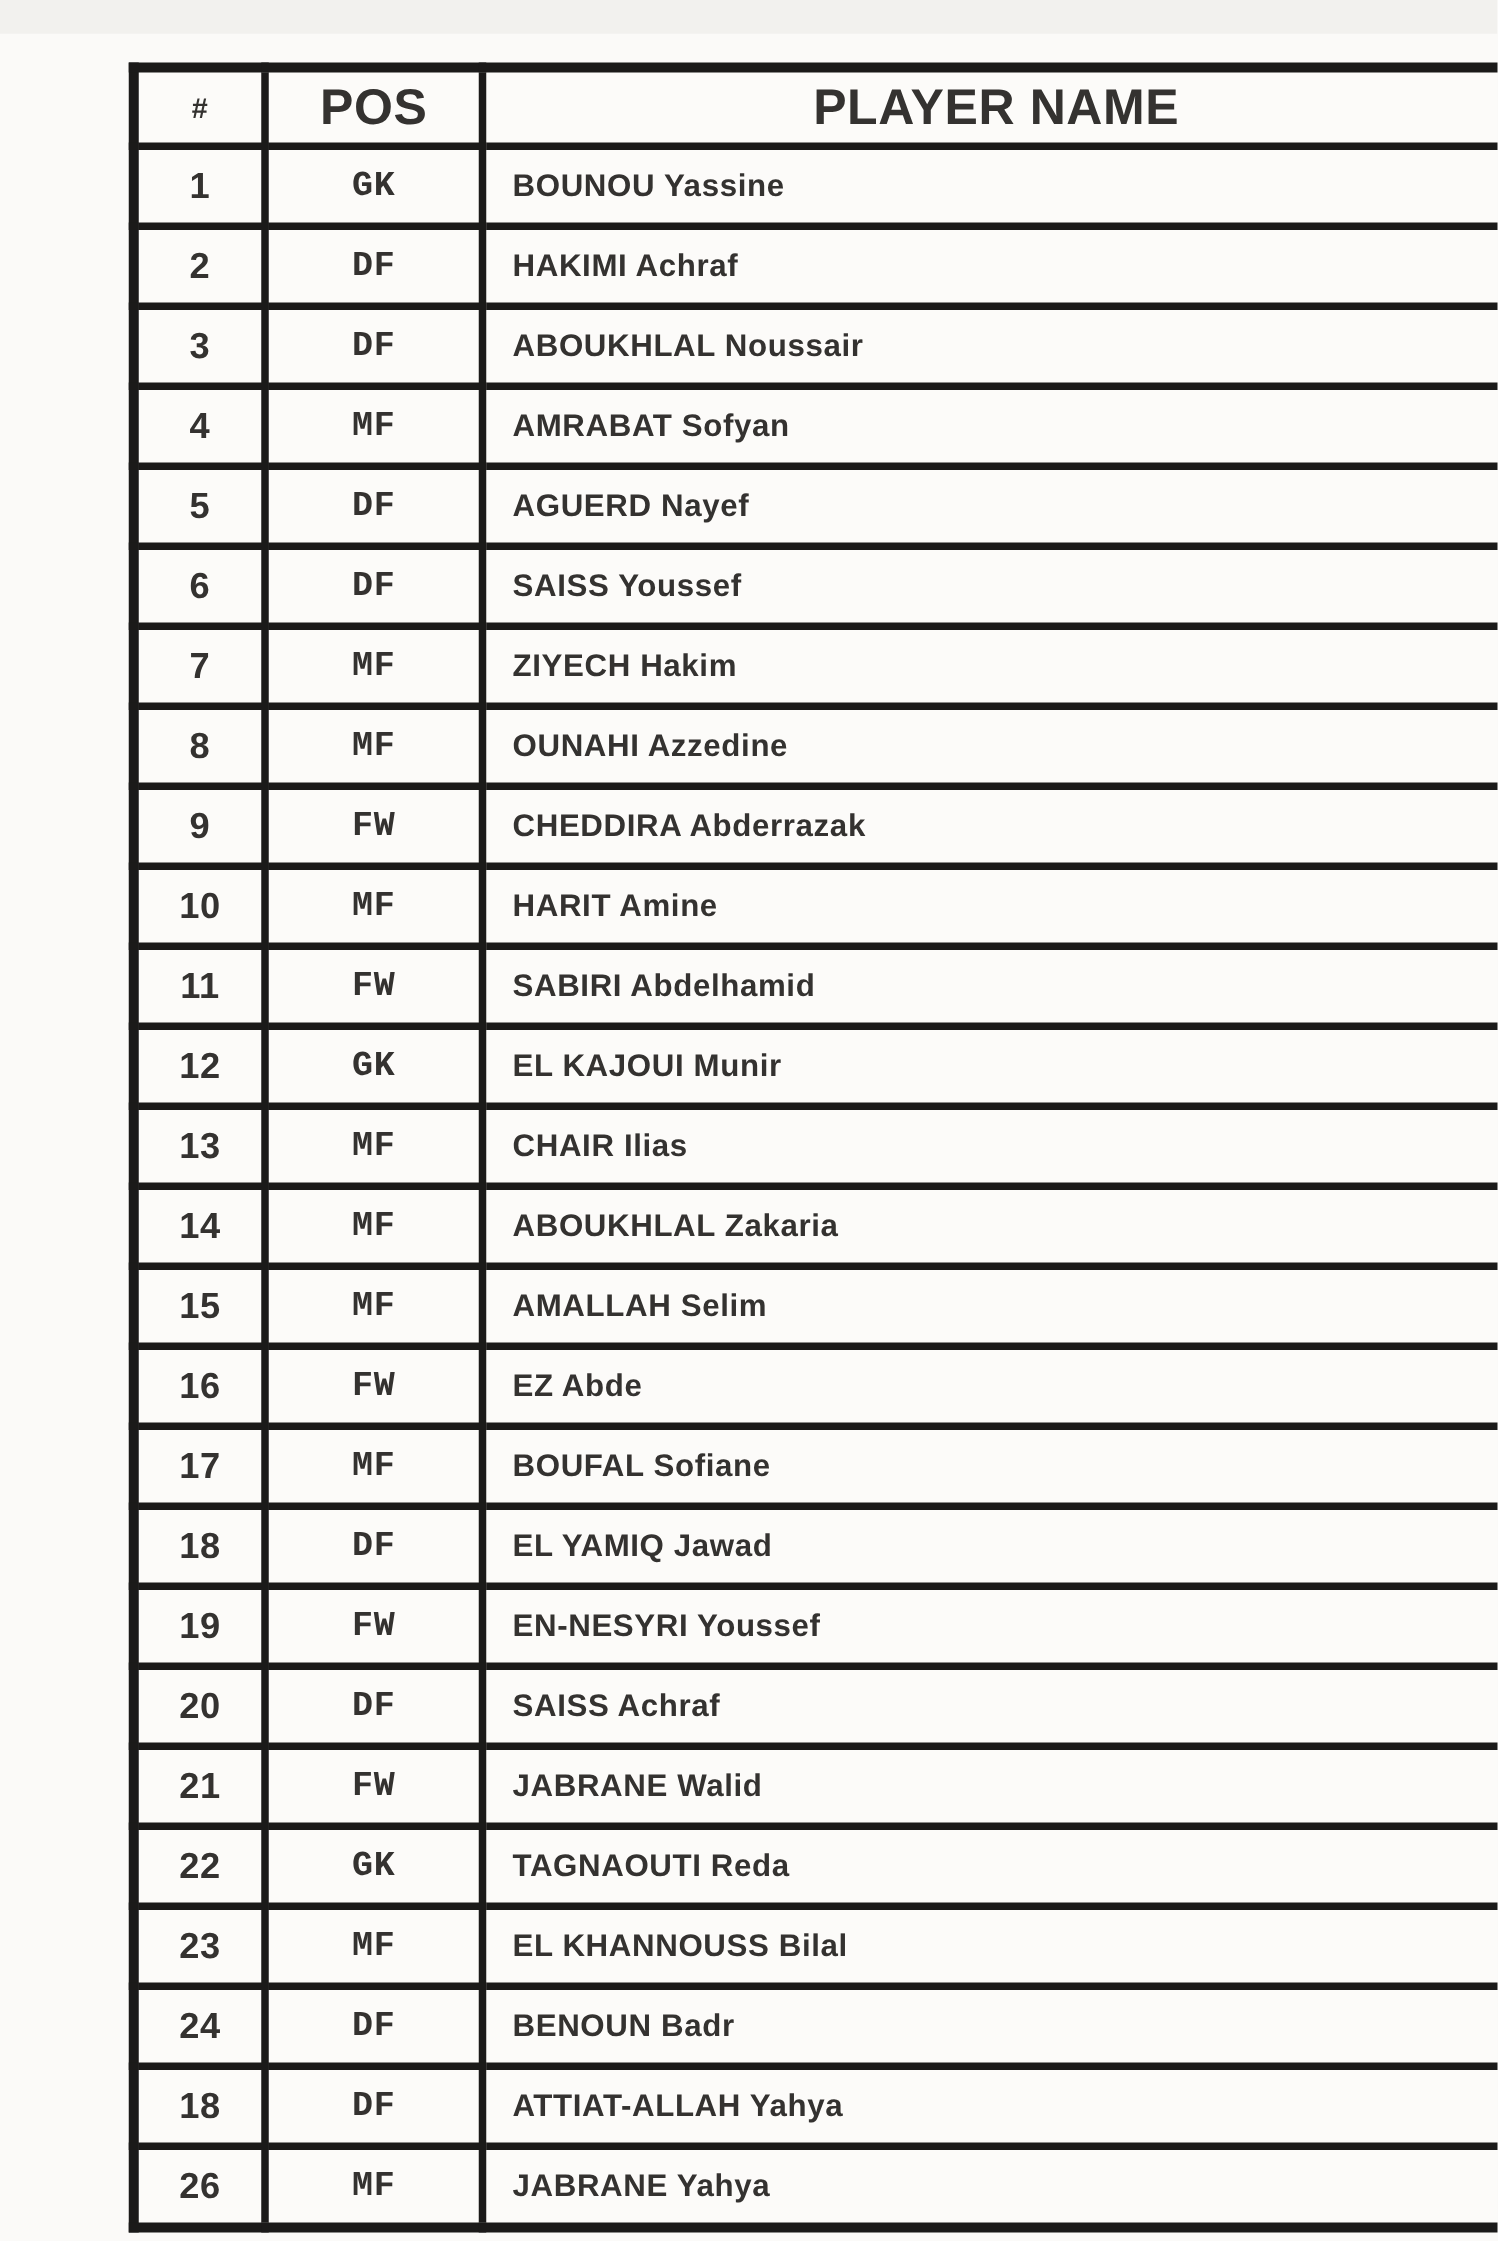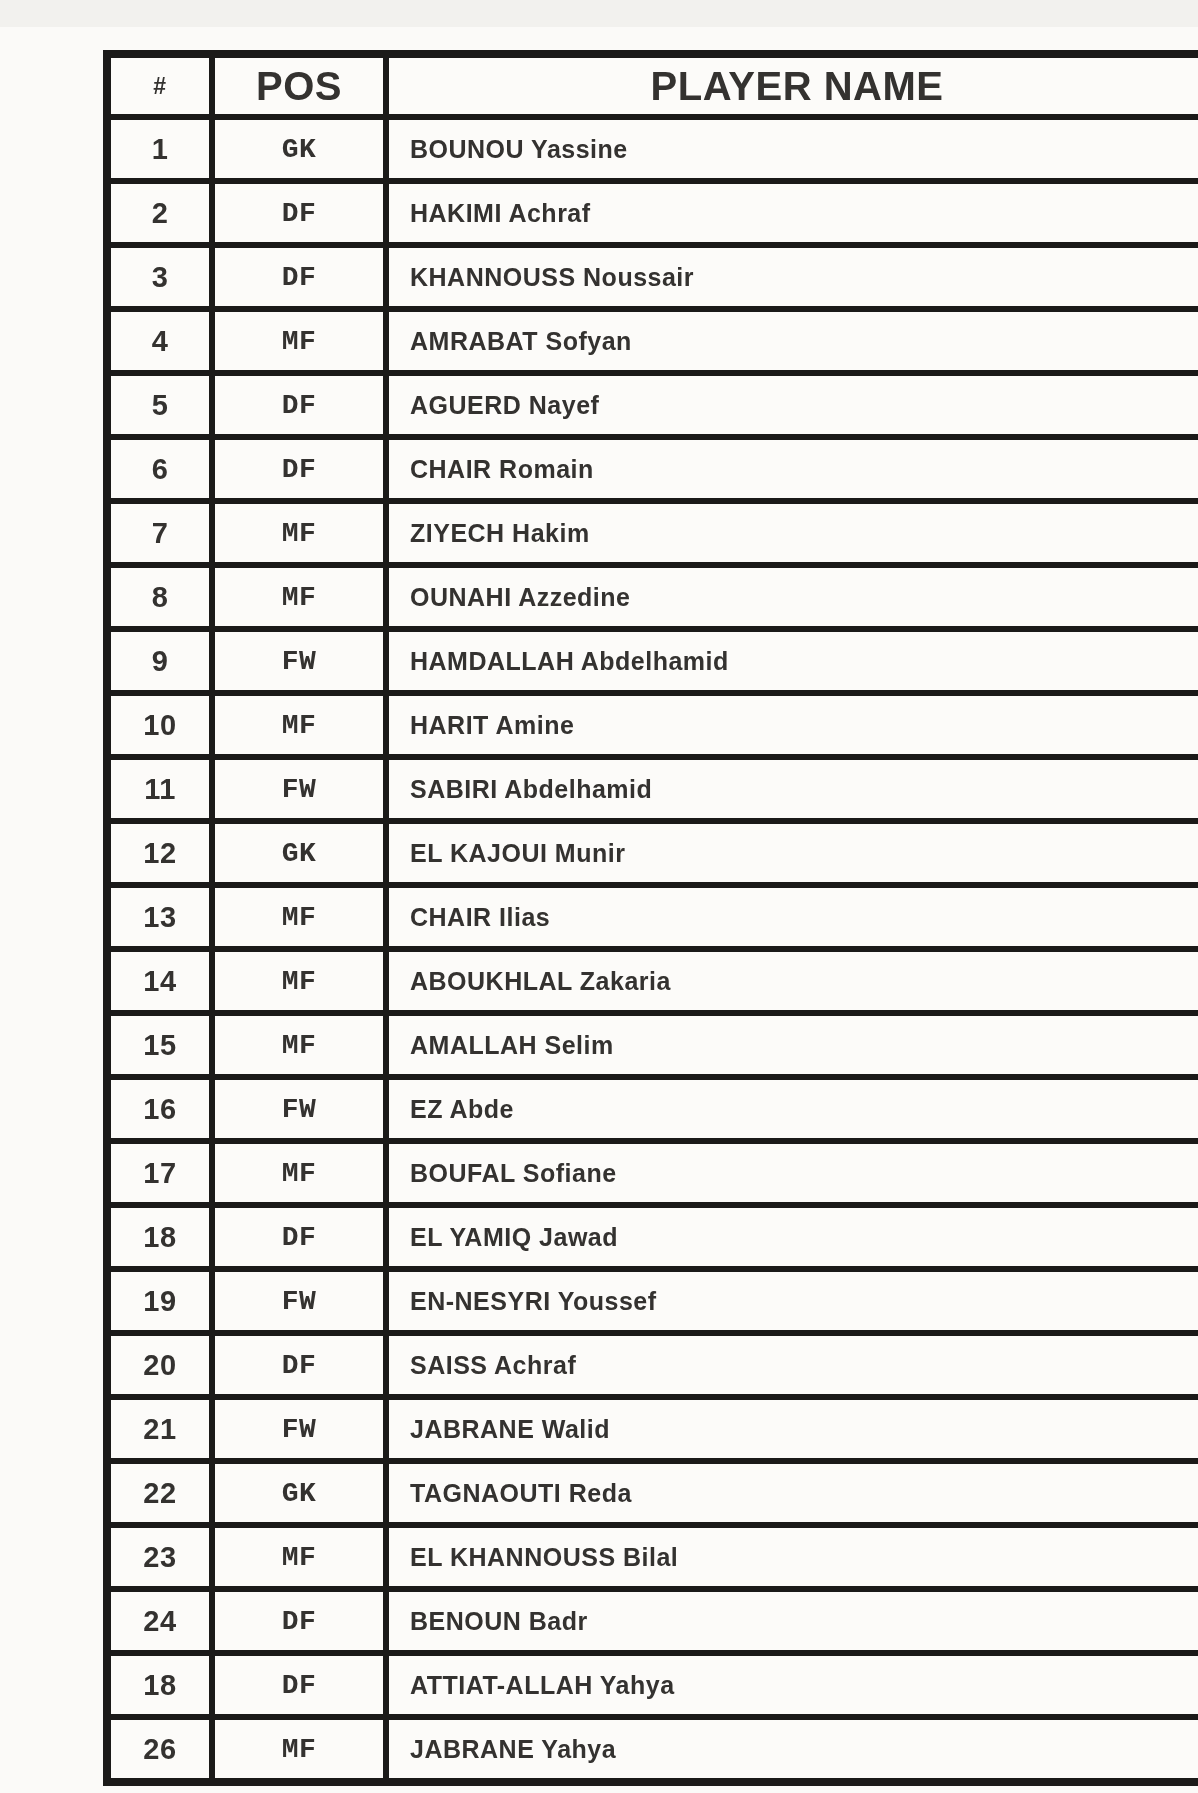--- a/index.html
+++ b/index.html
@@ -71,57 +71,57 @@
 
   <tr class="player-row">
     <td class="c-num"><span class="txt">2</span></td>
     <td class="c-pos"><span class="txt">DF</span></td>
     <td class="c-name"><span class="txt">HAKIMI Achraf</span></td>
   </tr>
 
   <tr class="player-row">
     <td class="c-num"><span class="txt">3</span></td>
     <td class="c-pos"><span class="txt">DF</span></td>
-    <td class="c-name"><span class="txt">KHANNOUSS Noussair</span></td>
+    <td class="c-name"><span class="txt">ABOUKHLAL Noussair</span></td>
   </tr>
 
   <tr class="player-row">
     <td class="c-num"><span class="txt">4</span></td>
     <td class="c-pos"><span class="txt">MF</span></td>
     <td class="c-name"><span class="txt">AMRABAT Sofyan</span></td>
   </tr>
 
   <tr class="player-row">
     <td class="c-num"><span class="txt">5</span></td>
     <td class="c-pos"><span class="txt">DF</span></td>
     <td class="c-name"><span class="txt">AGUERD Nayef</span></td>
   </tr>
 
   <tr class="player-row">
     <td class="c-num"><span class="txt">6</span></td>
     <td class="c-pos"><span class="txt">DF</span></td>
-    <td class="c-name"><span class="txt">CHAIR Romain</span></td>
+    <td class="c-name"><span class="txt">SAISS Youssef</span></td>
   </tr>
 
   <tr class="player-row">
     <td class="c-num"><span class="txt">7</span></td>
     <td class="c-pos"><span class="txt">MF</span></td>
     <td class="c-name"><span class="txt">ZIYECH Hakim</span></td>
   </tr>
 
   <tr class="player-row">
     <td class="c-num"><span class="txt">8</span></td>
     <td class="c-pos"><span class="txt">MF</span></td>
     <td class="c-name"><span class="txt">OUNAHI Azzedine</span></td>
   </tr>
 
   <tr class="player-row">
     <td class="c-num"><span class="txt">9</span></td>
     <td class="c-pos"><span class="txt">FW</span></td>
-    <td class="c-name"><span class="txt">HAMDALLAH Abdelhamid</span></td>
+    <td class="c-name"><span class="txt">CHEDDIRA Abderrazak</span></td>
   </tr>
 
   <tr class="player-row">
     <td class="c-num"><span class="txt">10</span></td>
     <td class="c-pos"><span class="txt">MF</span></td>
     <td class="c-name"><span class="txt">HARIT Amine</span></td>
   </tr>
 
   <tr class="player-row">
     <td class="c-num"><span class="txt">11</span></td>

